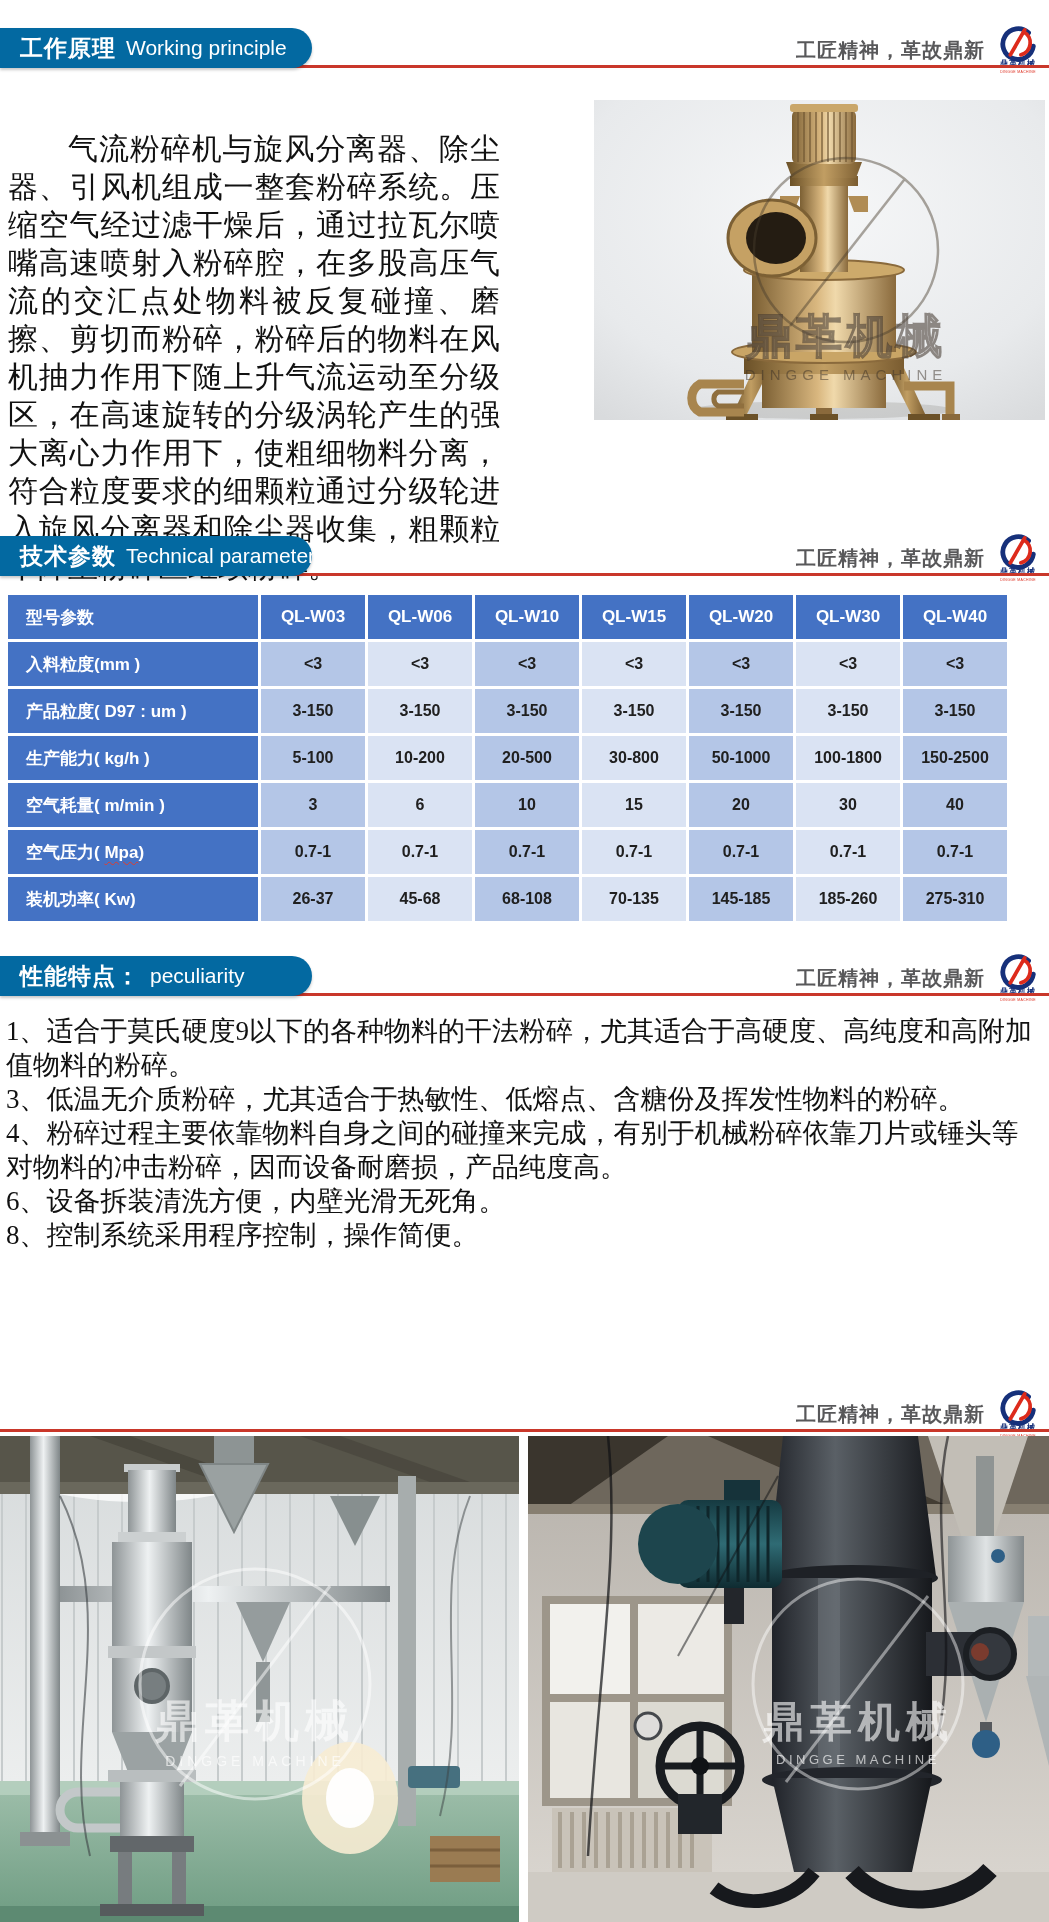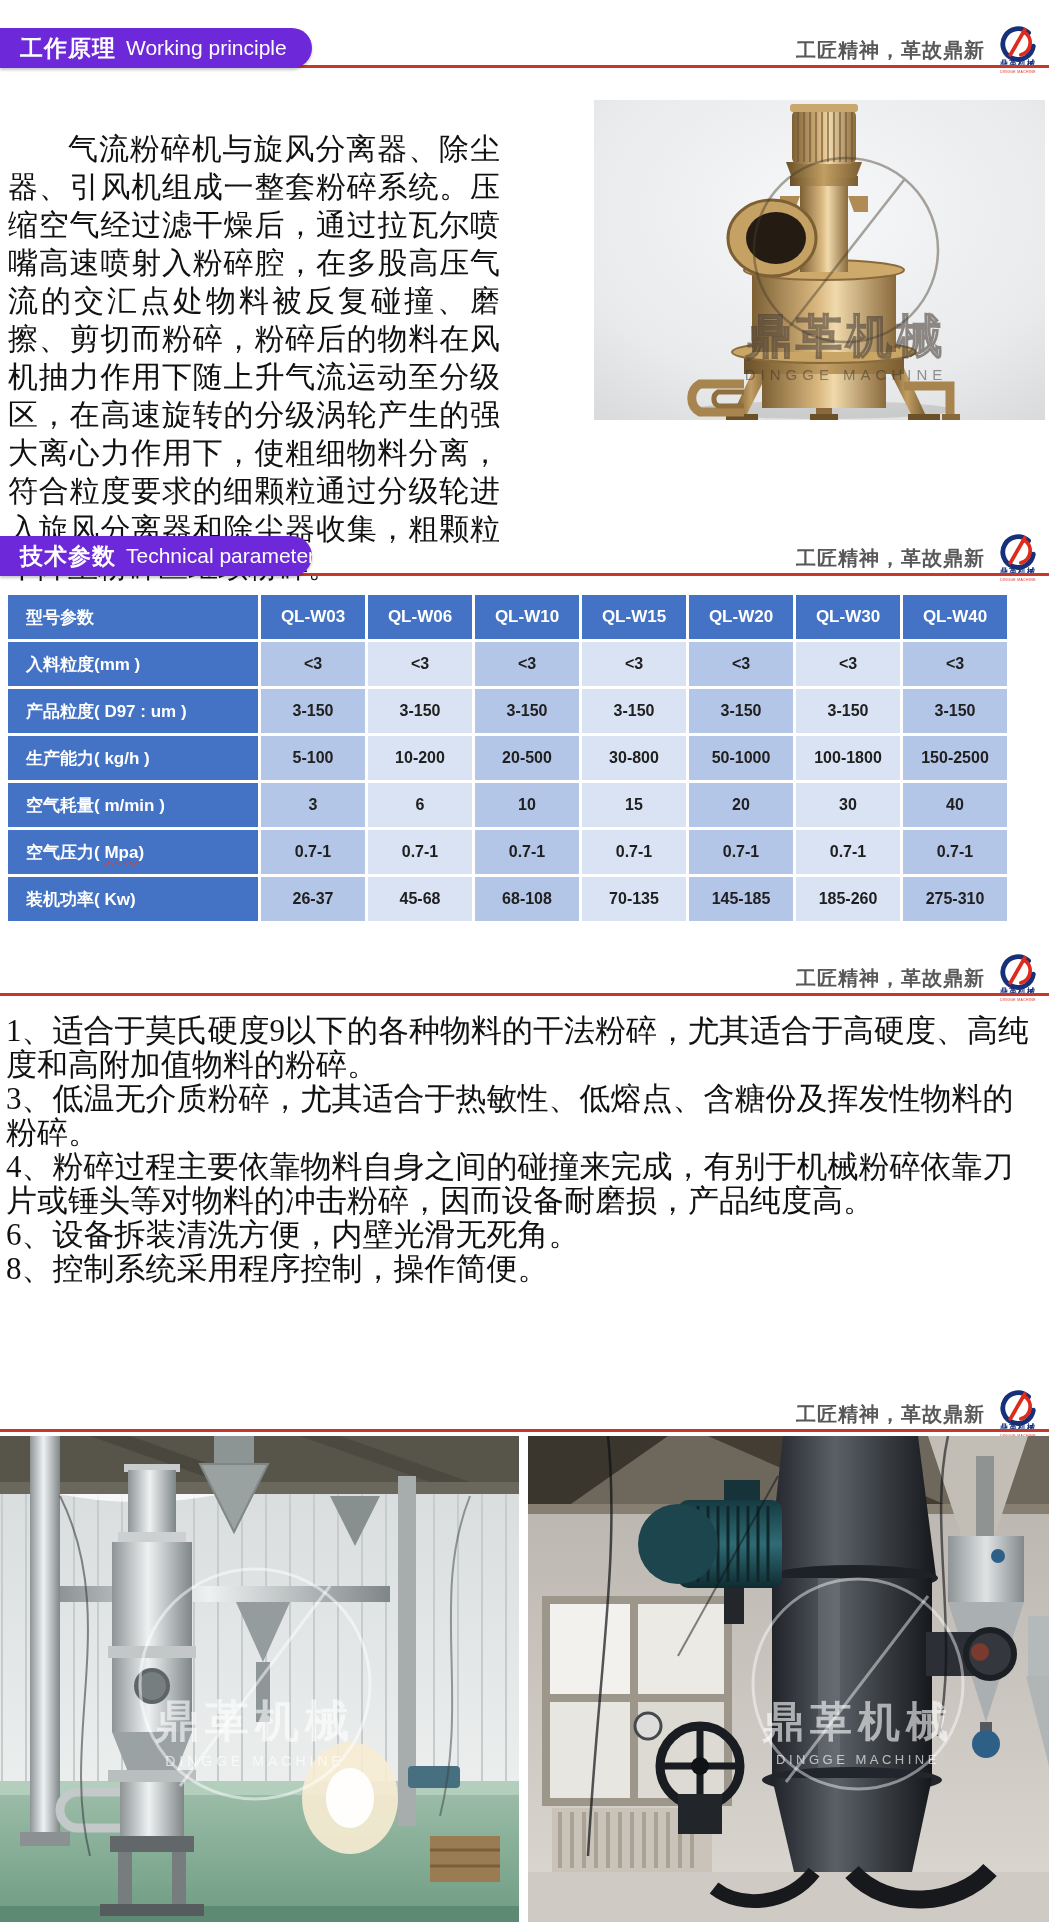--- a/index.html
+++ b/index.html
@@ -2,21 +2,21 @@
 <html><head>
 <meta charset="utf-8">
 <style>
   html,body{margin:0;padding:0;background:#fff;}
   body{width:1049px;height:1922px;position:relative;overflow:hidden;
        font-family:"Liberation Sans","DejaVu Sans",sans-serif;}
 
   
   .band{position:absolute;left:0;width:1049px;height:44px;}
   .ribbon{position:absolute;left:0;top:0;height:40px;width:312px;
-          background:#6d28d9;border-radius:0 22px 22px 0;
+          background:#0369a1;border-radius:0 22px 22px 0;
           display:flex;align-items:center;gap:10px;padding-left:20px;
           box-sizing:border-box;z-index:2;box-shadow:0 2px 3px rgba(0,0,0,.22);}
   .ribbon-cn{color:#fff;font-size:23px;font-weight:bold;letter-spacing:1px;white-space:nowrap;}
   .ribbon-en{color:#fff;font-size:21px;font-weight:400;white-space:nowrap;}
   .redline{position:absolute;left:0;top:37px;width:1049px;height:3px;background:#c9372a;z-index:1;}
   .slogan{position:absolute;right:64px;top:9px;font-size:20px;font-weight:600;
           color:#58585a;letter-spacing:1px;white-space:nowrap;}
   .logo{position:absolute;right:8px;top:-2px;}
 
   
@@ -36,21 +36,21 @@
                background:#4472c4;color:#fff;font-size:17px;font-weight:bold;}
   .param-table td.data{font-size:16px;font-weight:700;color:#202020;}
   .param-table td.col-a{background:#b4c6e7;}
   .param-table td.col-b{background:#dae3f3;}
   .wavy{text-decoration:underline;text-decoration-style:wavy;
         text-decoration-color:#e03c2c;text-decoration-thickness:1px;text-underline-offset:3px;}
 
   
   .features{position:absolute;left:6px;top:1014px;width:1038px;
             font-family:"Liberation Serif","DejaVu Serif",serif;
-            font-size:31px;line-height:34px;color:#111;text-align:left;}
+            font-size:27px;line-height:34px;color:#111;text-align:left;}
   .feature-item{margin:0;}
 
   
   .photo{position:absolute;top:1436px;height:486px;overflow:hidden;}
   .photo-left{left:0;width:519px;}
   .photo-right{left:528px;width:521px;}
   .photo svg{display:block;}
 
   .wm-cn{font-weight:bold;}
 </style>
@@ -240,20 +240,24 @@
         <td class="data col-b">70-135</td>
         <td class="data col-a">145-185</td>
         <td class="data col-b">185-260</td>
         <td class="data col-a">275-310</td>
       </tr>
     </tbody>
 </table>
 
 <div class="band" style="top:956px">
   <div class="redline"></div>
+  <div class="ribbon">
+    <span class="ribbon-cn">性能特点：</span>
+    <span class="ribbon-en">peculiarity</span>
+  </div>
   <div class="slogan">工匠精神，革故鼎新</div>
   <svg class="logo" width="46" height="50" viewBox="0 0 48 52">
       <use href="#logo-def"></use>
     </svg>
 </div>
 
 <div class="features" id="features">
     <div class="feature-item">1、适合于莫氏硬度9以下的各种物料的干法粉碎，尤其适合于高硬度、高纯度和高附加值物料的粉碎。</div>
     <div class="feature-item">3、低温无介质粉碎，尤其适合于热敏性、低熔点、含糖份及挥发性物料的粉碎。</div>
     <div class="feature-item">4、粉碎过程主要依靠物料自身之间的碰撞来完成，有别于机械粉碎依靠刀片或锤头等对物料的冲击粉碎，因而设备耐磨损，产品纯度高。</div>

